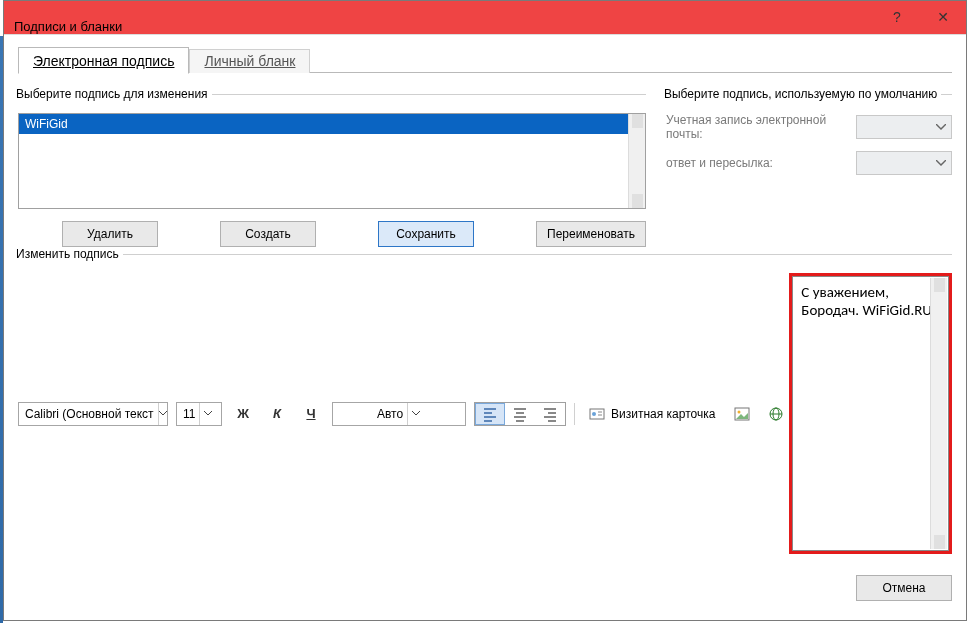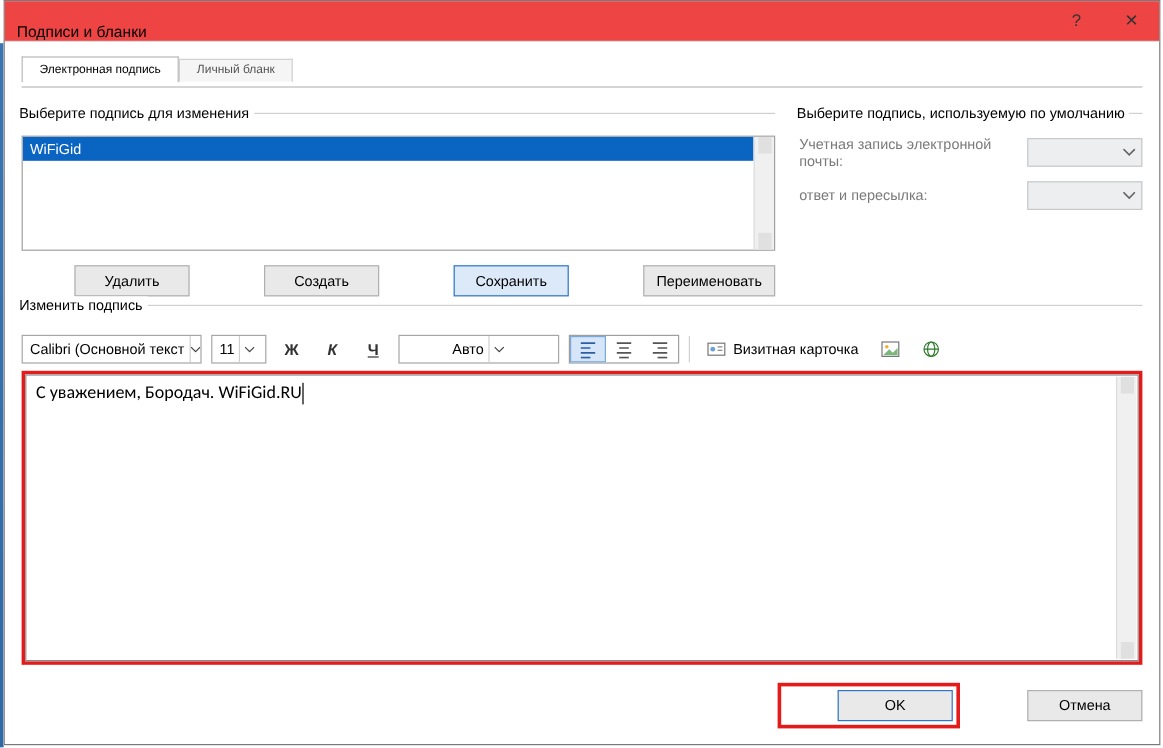--- a/index.html
+++ b/index.html
@@ -62,24 +62,25 @@
   }
   .tabstrip {
     display:flex;
     gap:0;
   }
   .tab {
     padding:5px 14px 4px 14px;
     border:1px solid #b9b9b9;
     border-bottom:none;
     background:#fff;
-    font-size:10px;
+    font-size:14px;
     position:relative;
     z-index:2;
     cursor:default;
+    text-decoration:underline;
   }
   .tab.inactive {
     background:#f5f5f5;
     color:#555;
     border-color:#d0d0d0;
     margin-top:2px;
     padding-top:3px;
     z-index:1;
   }
   .tabline {
@@ -187,21 +188,21 @@
     right:0; top:0; bottom:0;
     width:20px;
     display:flex; align-items:center; justify-content:center;
   }
   .selectish .arrow svg { display:block; }
 
   
   .editgrp {
     margin-top:18px;
     display:flex;
-    flex-direction:column;
+    flex-direction:row;
     flex:1;
   }
   .toolbar {
     display:flex;
     align-items:center;
     gap:8px;
     margin-top:6px;
     margin-bottom:6px;
   }
   .combo {
@@ -470,20 +471,17 @@
 
       <div class="editor-wrap">
         <div class="editor">
           <span class="caret">С уважением, Бородач. WiFiGid.RU</span>
           <div class="vscroll"></div>
         </div>
       </div>
     </fieldset>
 
     <div class="footer">
-      <div class="okwrap">
-        <button class="wbtn">OK</button>
-      </div>
       <button class="wbtn">Отмена</button>
     </div>
 
   </div>
 </div>
 
 </body></html>

